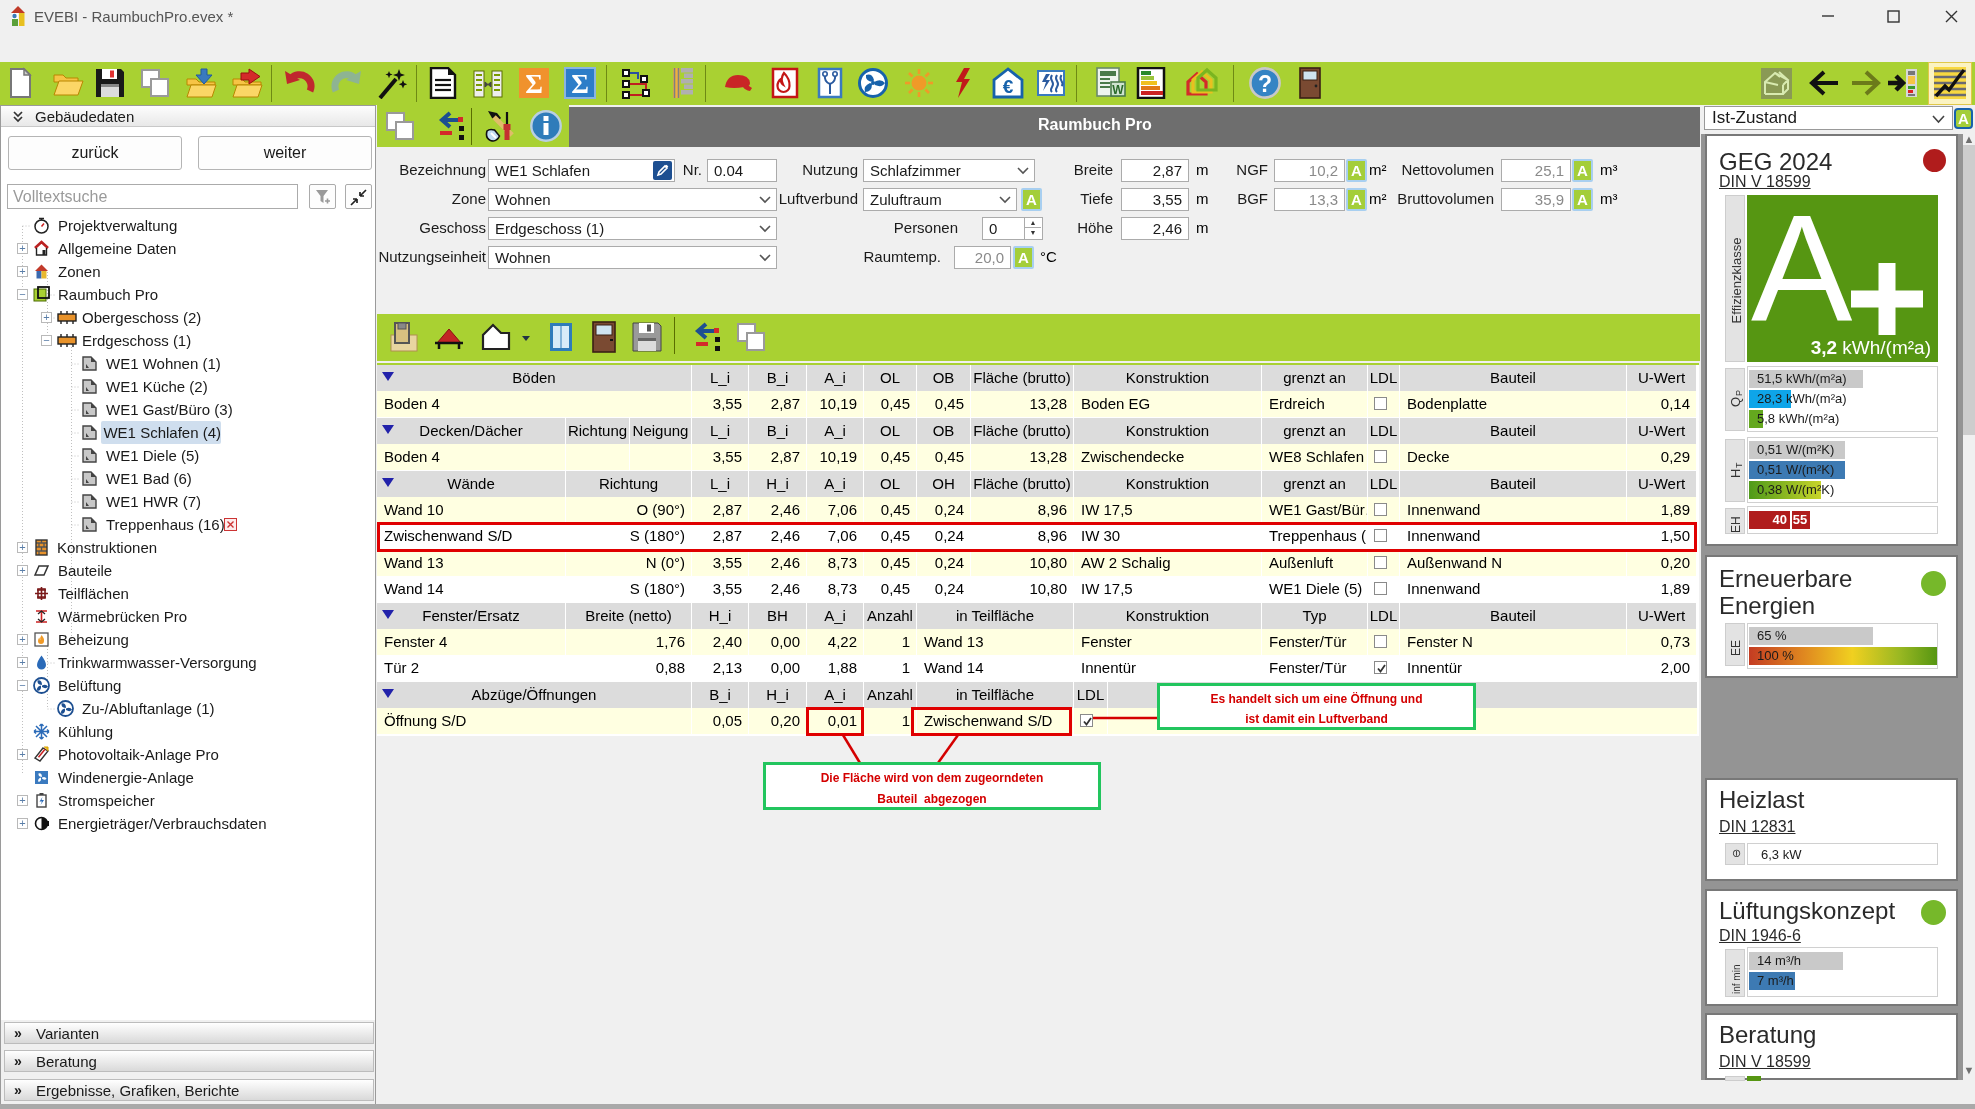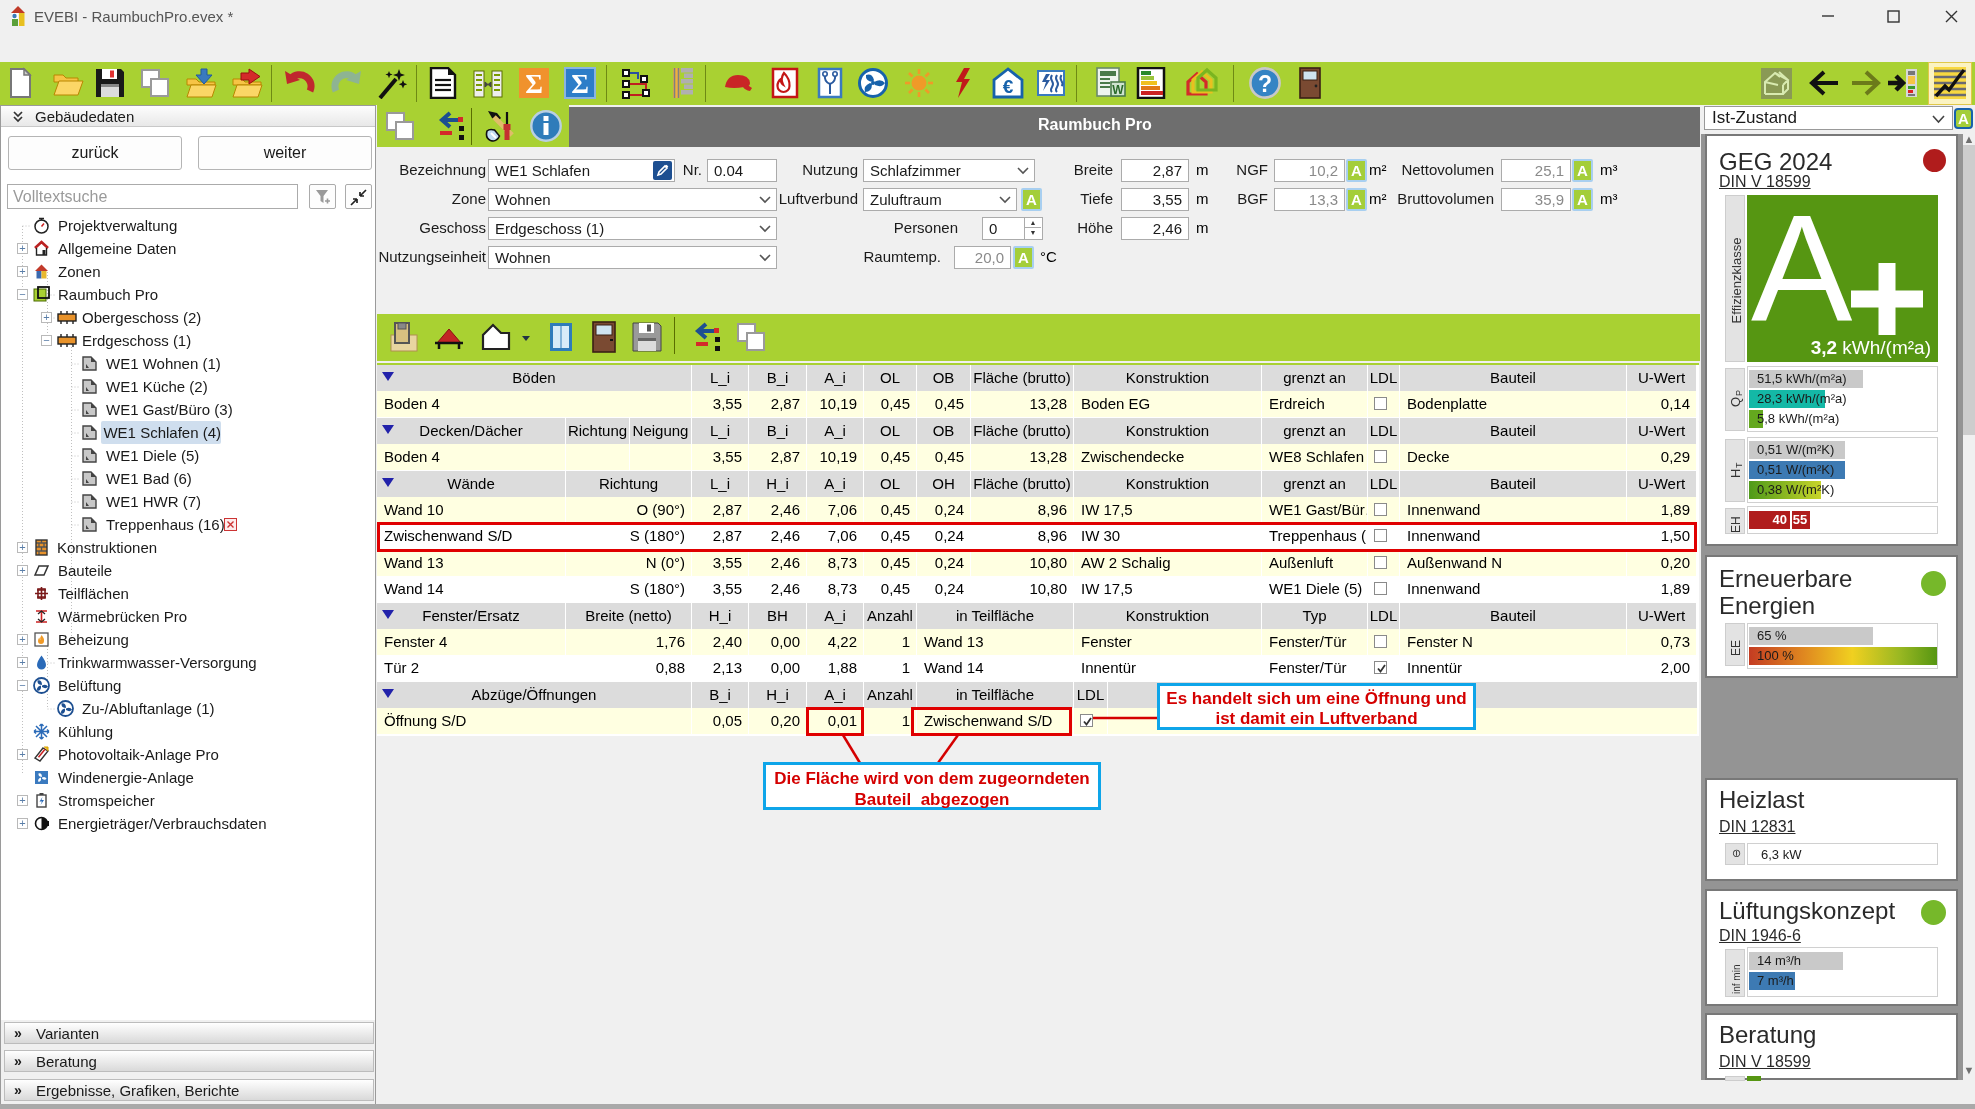--- a/index.html
+++ b/index.html
@@ -53,21 +53,21 @@
 .hrow { position:absolute; left:0; width:1320px; height:27px; background:#dcdcdc; }
 .drow { position:absolute; left:0; width:1320px; height:26px; background:#ffffe1; }
 .dwhite { background:#fff; }
 .cell { position:absolute; top:0; height:100%; font-size:15px; color:#000; line-height:26px; white-space:nowrap; overflow:hidden; border-right:1px solid #fff; }
 .hcell { text-align:center; border-right:1px solid #fff; }
 .num { text-align:right; padding-right:6px; }
 .name { text-align:left; padding-left:7px; }
 .tri { position:absolute; left:5px; top:7px; width:0; height:0; border-left:6px solid transparent; border-right:6px solid transparent; border-top:9px solid #2222aa; }
 .cb { position:absolute; width:13px; height:13px; border:1px solid #8a8a8a; background:#fff; top:6px; left:6px; }
 
-.ann { position:absolute; background:#fff; border:3px solid #0ea5e9; color:#d40000; font-weight:bold; font-size:17px; text-align:center; }
+.ann { position:absolute; background:#fff; border:3px solid #22c55e; color:#d40000; font-weight:bold; font-size:12px; text-align:center; }
 .redbox { position:absolute; border:3px solid #e00000; }
 
 #rightpanel { position:absolute; left:1701px; top:105px; width:274px; height:1004px; background:#949494; }
 #istz { position:absolute; left:3px; top:1px; width:249px; height:24px; background:#fff; border:1px solid #999; font-size:17px; line-height:22px; padding-left:7px; color:#1a1a1a; }
 .card { position:absolute; left:4px; width:253px; background:#fff; border:2px solid #787878; }
 .cardtitle { position:absolute; left:12px; font-size:24px; color:#2a2a2a; }
 .cardsub { position:absolute; left:12px; font-size:16px; color:#2a2a2a;text-decoration:underline; }
 .dot { position:absolute; width:24px; height:24px; border-radius:50%; }
 .vlab { position:absolute; background:#e3e3e3; border:1px solid #cdcdcd; }
 .vlab span { position:absolute; transform:rotate(-90deg); transform-origin:center; font-size:13px; color:#333; white-space:nowrap; }
@@ -1026,21 +1026,21 @@
             <path d="M42 6 v72 M6 42 h72" stroke="#fff" stroke-width="17"></path>
           </svg>
       <div style="position:absolute;right:7px;bottom:3px;color:#fff;font-size:19px"><b>3,2</b> kWh/(m²a)</div>
     </div>
     <div class="vlab" style="left:18px;top:232px;width:20px;height:63px"><svg width="20" height="63" viewBox="0 0 20 63">
             <text x="-38" y="14" transform="rotate(-90)" font-size="13" fill="#333" font-family="Liberation Sans">Q</text>
             <text x="-27" y="16" transform="rotate(-90)" font-size="9" fill="#333" font-family="Liberation Sans">P</text>
           </svg></div>
     <div class="barbox" style="left:40px;top:230px;width:191px;height:66px">
       <div class="bar" style="left:1px;top:3px;width:114px;background:#c9c9c9;padding-left:8px">51,5 kWh/(m²a)</div>
-      <div class="bar" style="left:1px;top:23px;width:76px;background:#14b8a6;padding-left:8px;overflow:visible">28,3 kWh/(m²a)</div>
+      <div class="bar" style="left:1px;top:23px;width:42px;background:#0ea5e9;padding-left:8px;overflow:visible">28,3 kWh/(m²a)</div>
       <div class="bar" style="left:1px;top:43px;width:14px;background:#64a81e;padding-left:8px;overflow:visible">5,8 kWh/(m²a)</div>
     </div>
     <div class="vlab" style="left:18px;top:303px;width:20px;height:63px"><svg width="20" height="63" viewBox="0 0 20 63">
             <text x="-38" y="14" transform="rotate(-90)" font-size="13" fill="#333" font-family="Liberation Sans">H</text>
             <text x="-28" y="16" transform="rotate(-90)" font-size="9" fill="#333" font-family="Liberation Sans">T</text>
           </svg></div>
     <div class="barbox" style="left:40px;top:301px;width:191px;height:66px">
       <div class="bar" style="left:1px;top:3px;width:96px;background:#c9c9c9;padding-left:8px;overflow:visible">0,51 W/(m²K)</div>
       <div class="bar" style="left:1px;top:23px;width:96px;background:#3d7ab3;padding-left:8px;overflow:visible">0,51 W/(m²K)</div>
       <div class="bar" style="left:1px;top:43px;width:72px;background:linear-gradient(90deg,#4e9a1a,#c8d42a);padding-left:8px;overflow:visible">0,38 W/(m²K)</div>

